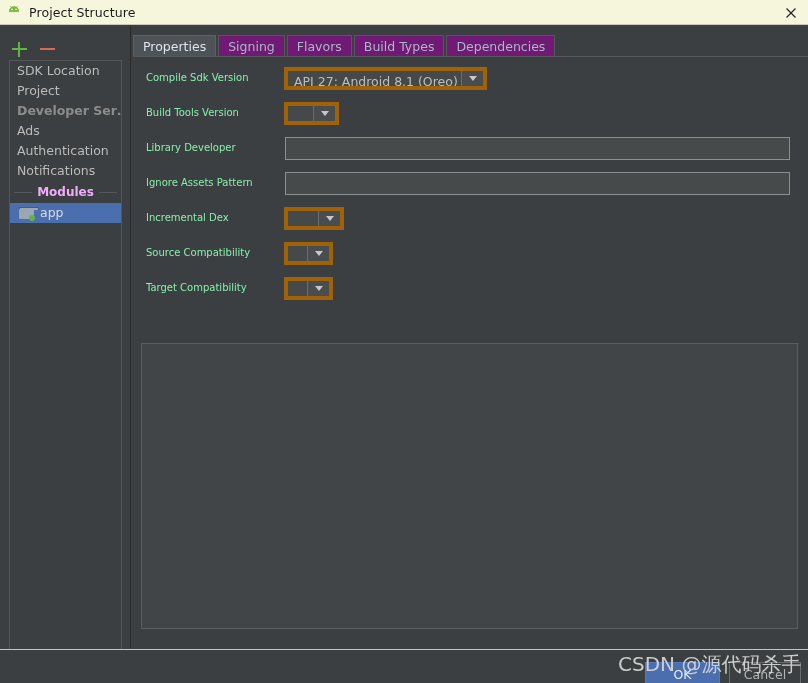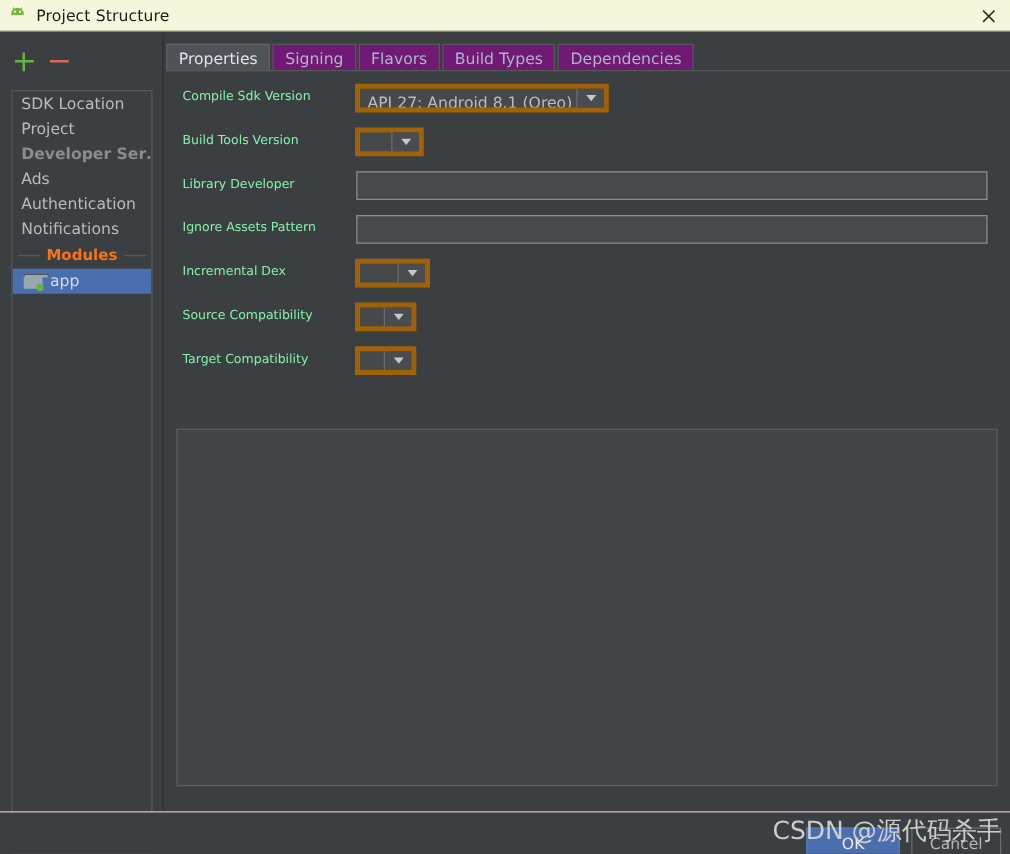--- a/index.html
+++ b/index.html
@@ -83,21 +83,21 @@
     position: absolute; left: 10px; top: 4px;
     width: 2px; height: 15px; background: #62b543;
   }
   .glyph-minus .h {
     position: absolute; left: 4px; top: 10px;
     width: 15px; height: 2px; background: #d9675a;
   }
 
   .tree-box {
     position: absolute;
-    left: 9px; top: 46px;
+    left: 9px; top: 34px;
     width: 113px; height: 611px;
     border: 1px solid #545759;
     background: #3c3f41;
     box-sizing: border-box;
     overflow: hidden;
   }
   .tree-item {
     height: 20px;
     line-height: 20px;
     padding-left: 7px;
@@ -150,21 +150,21 @@
     padding: 0 4px;
   }
   .group-sep .line {
     flex: 1 1 auto;
     height: 1px;
     background: #55585a;
   }
   .group-sep .label {
     font-size: 12px;
     font-weight: bold;
-    color: #f97316;
+    color: #f0abfc;
     white-space: nowrap;
   }
 
   
   .splitter {
     position: absolute;
     left: 130px; top: 26px;
     width: 11px; height: 622px;
     background: #3c3f41;
     cursor: col-resize;

